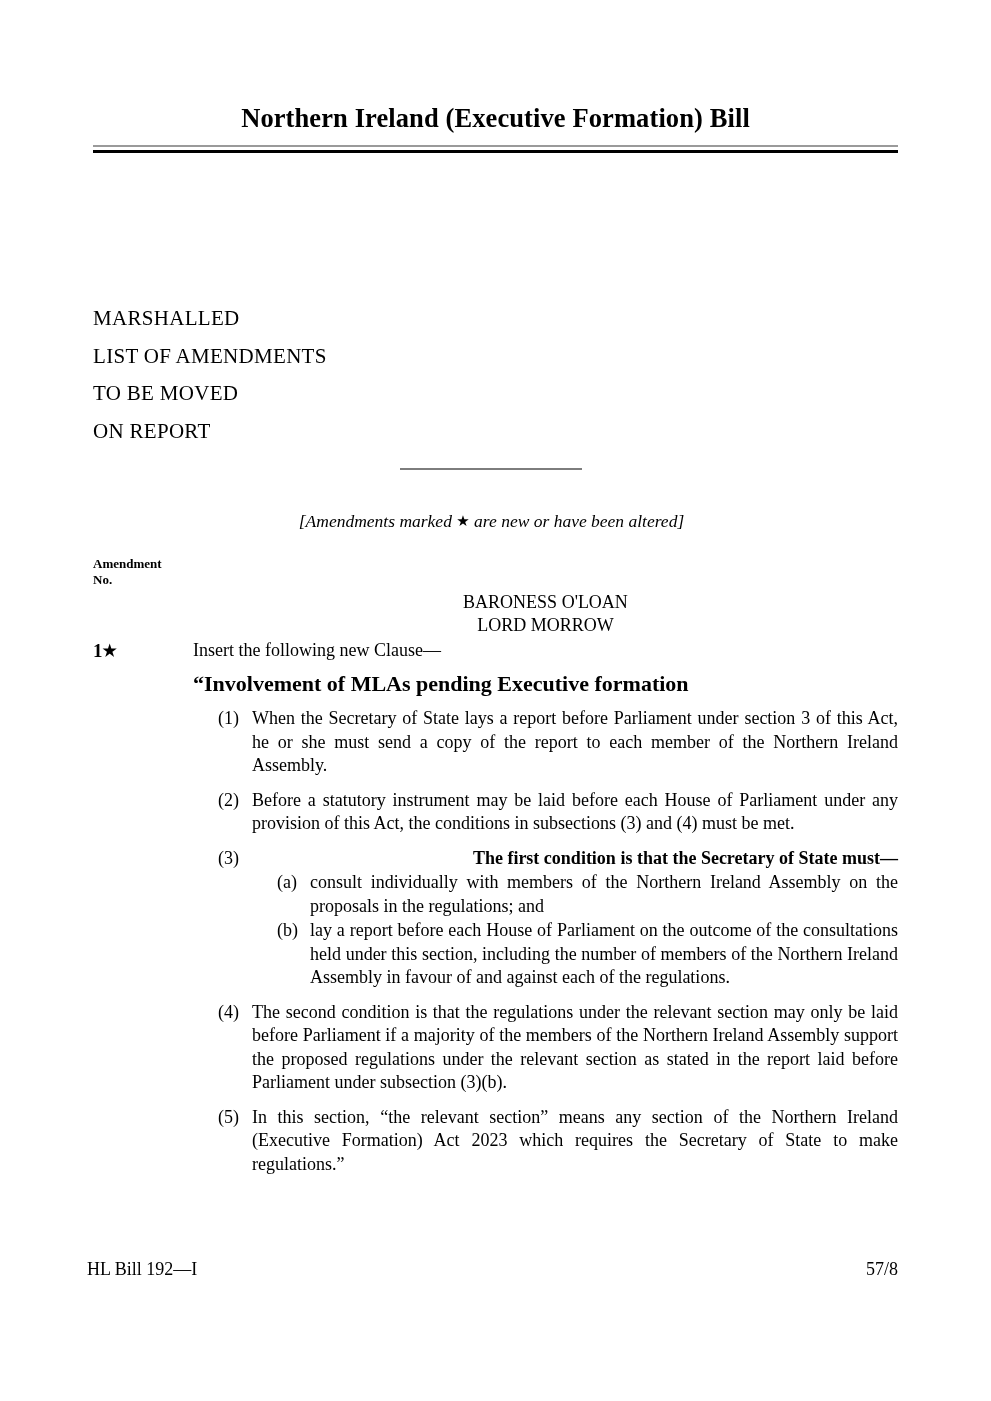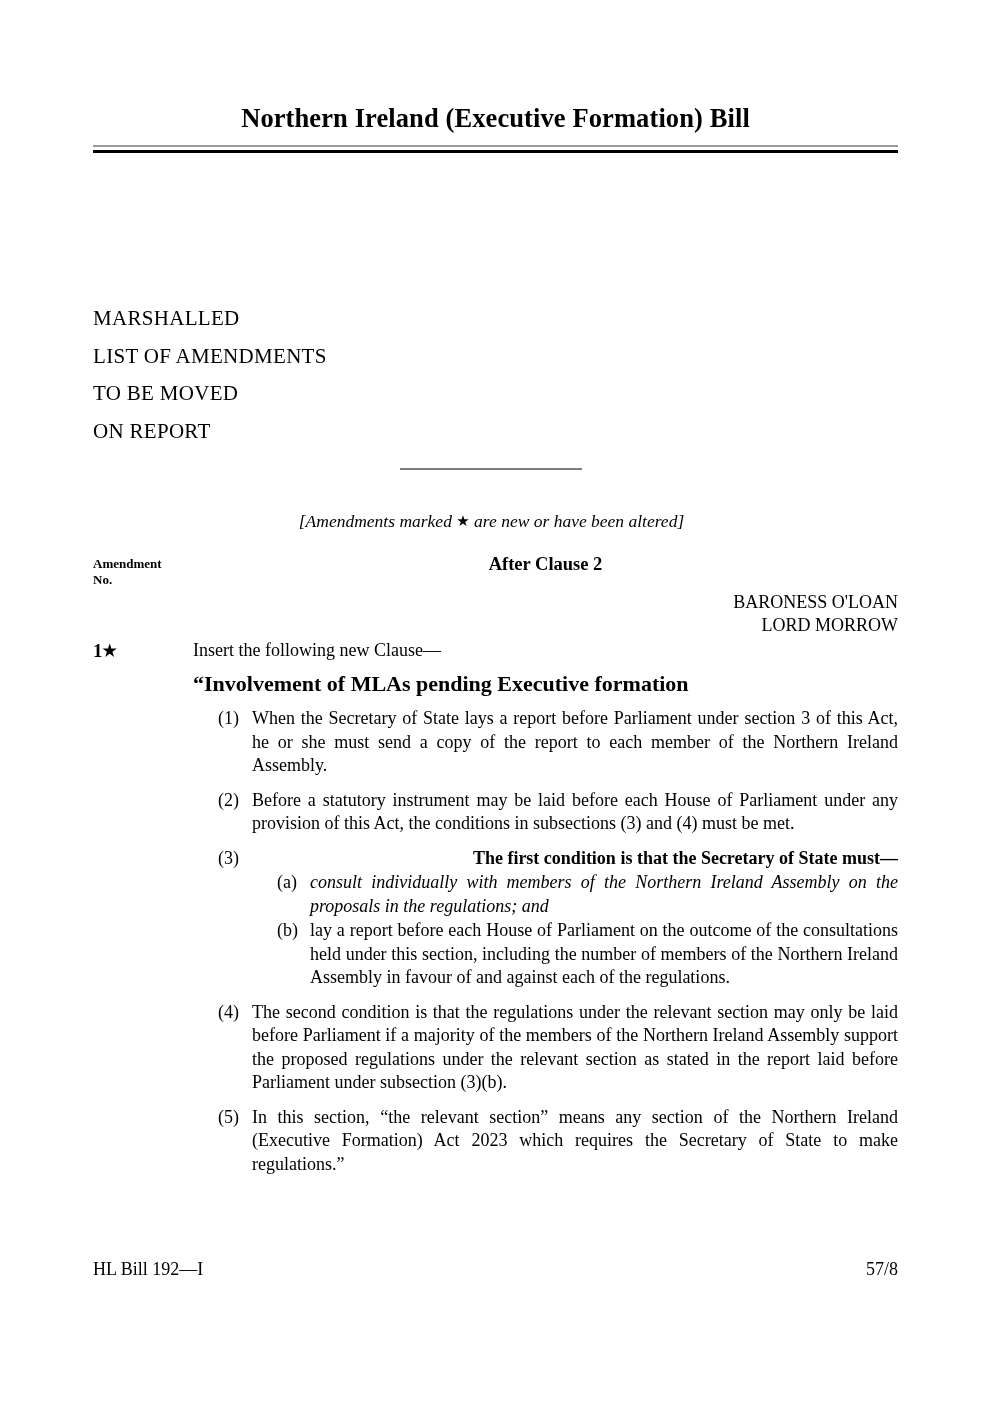--- a/index.html
+++ b/index.html
@@ -113,21 +113,21 @@
     text-align: center;
     font-size: 18.5px;
     font-weight: bold;
   }
 
   .movers {
     position: absolute;
     left: 193px;
     top: 591px;
     width: 705px;
-    text-align: right;
+    text-align: center;
     font-size: 18px;
     line-height: 23px;
   }
 
   
   .amend-num {
     position: absolute;
     left: 93px;
     top: 640px;
     font-size: 19px;
@@ -195,27 +195,26 @@
   }
   .para > .marker {
     position: absolute;
     left: 84px;
     top: 0;
     width: 40px;
     text-align: left;
   }
   .para.nojust > .ptxt {
     text-align: center;
-    font-style: italic;
   }
 
   
   .footer-left {
     position: absolute;
-    left: 93px;
+    left: 87px;
     top: 1259px;
     font-size: 18px;
   }
   .footer-right {
     position: absolute;
     right: 93px;
     top: 1259px;
     font-size: 18px;
     text-align: right;
   }
@@ -242,21 +241,20 @@
 
   <div class="rule-short"></div>
 
   <div class="star-note"><span>[Amendments marked </span><span class="star">★</span><span> are new or have been altered]</span></div>
 
   <div class="amend-col-label">
     <div>Amendment</div>
     <div>No.</div>
   </div>
 
-  <div class="clause-heading">After Clause 2</div>
 
   <div class="movers">
     <div>BARONESS O'LOAN</div>
     <div>LORD MORROW</div>
   </div>
 
   <div class="amend-num"><span>1</span><span class="star">★</span></div>
 
   <div class="body-col">
 

